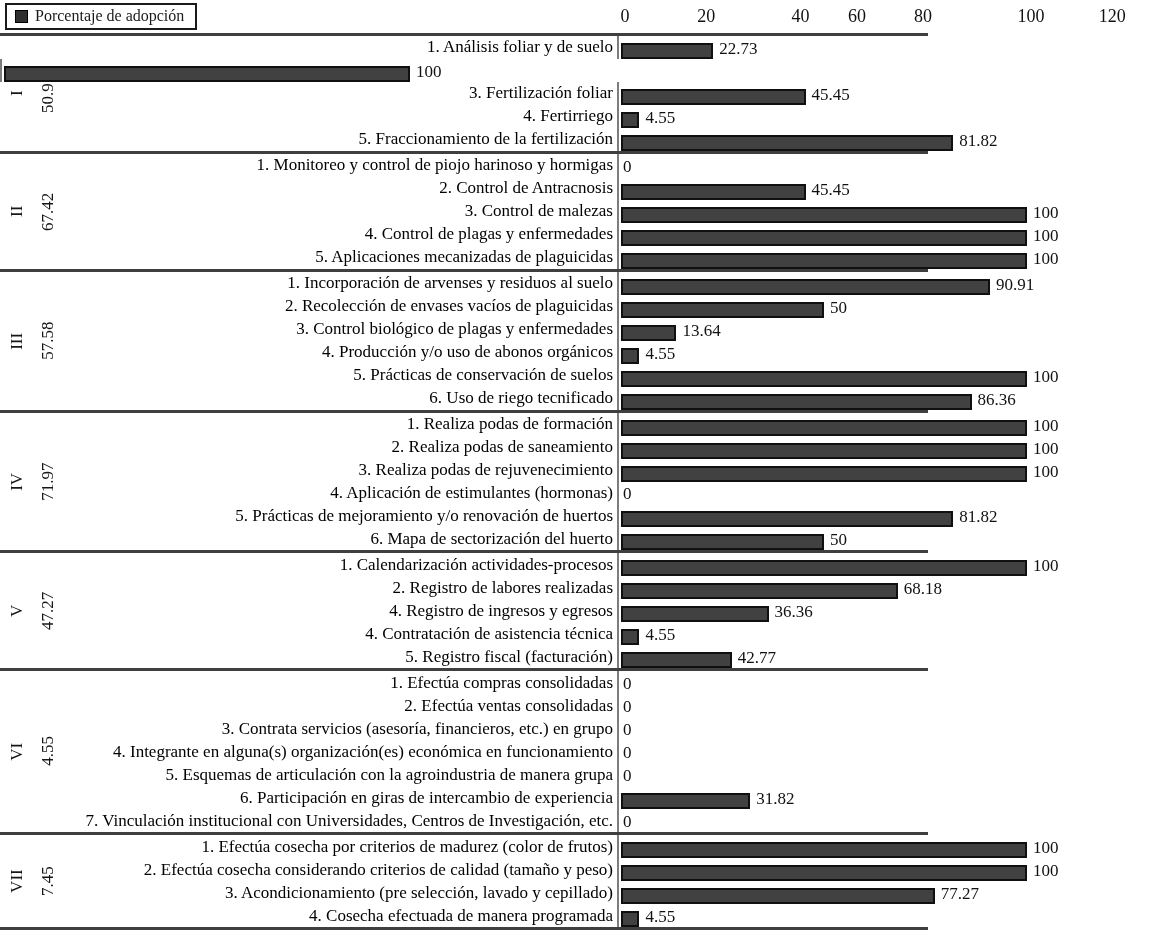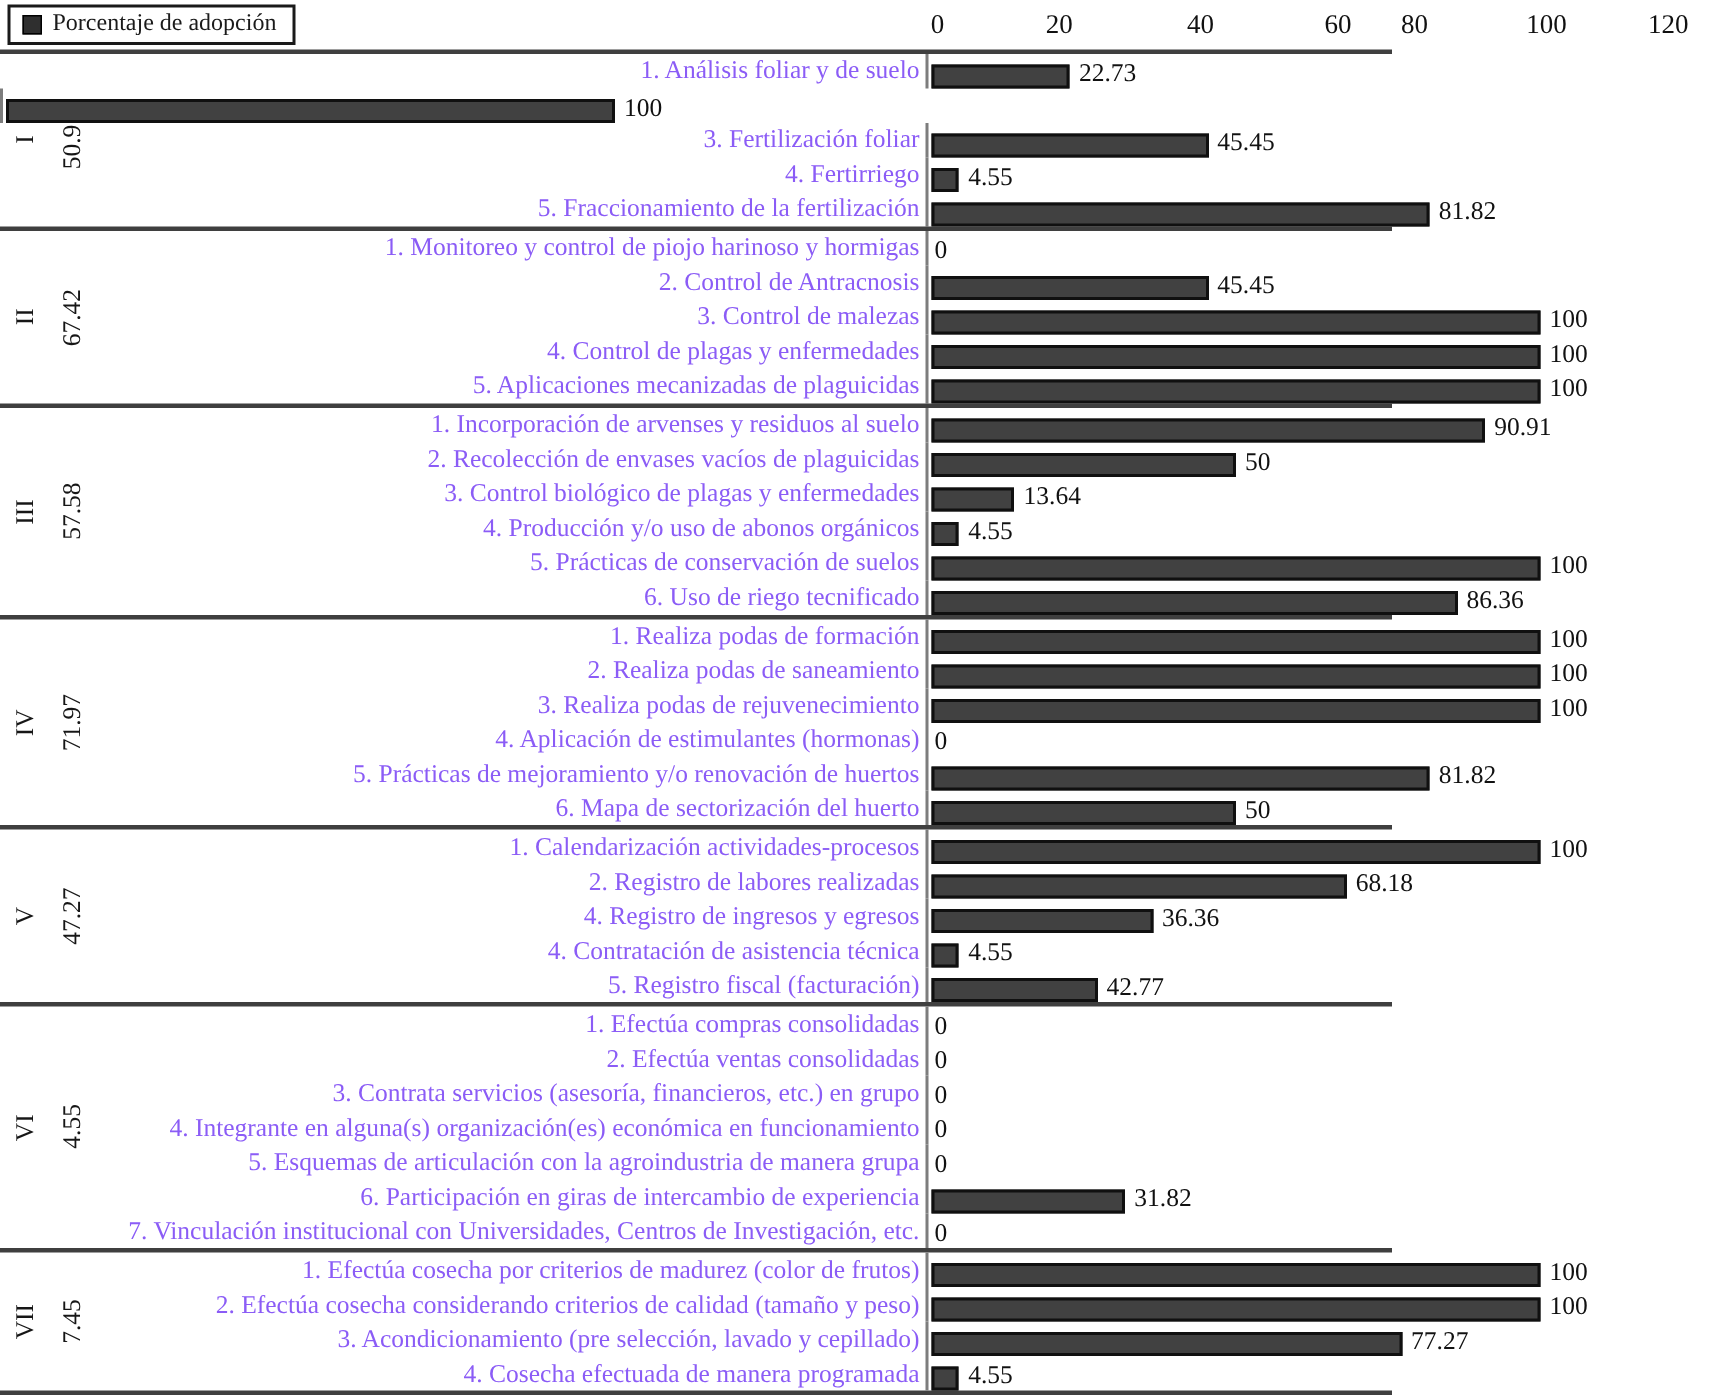--- a/index.html
+++ b/index.html
@@ -43,21 +43,21 @@
   .group {
     position: relative;
     border-top: 3px solid #3f3f3f;
     display: flex; flex-direction: column;
   }
   .row { display: flex; flex: 1 1 0; align-items: stretch; }
   .cat-label {
     width: 617px; flex: 0 0 617px;
     display: flex; align-items: center; justify-content: flex-end;
     text-align: right;
-    font-size: 17px; color: #8b5cf6;
+    font-size: 17px; color: #000000;
     padding-right: 4px; box-sizing: border-box;
     white-space: nowrap;
   }
   .bar-cell {
     flex: 1 1 auto;
     border-left: 2px solid #7d7d7d;
     display: flex; align-items: flex-end;
     position: relative;
   }
   .bar {
@@ -87,22 +87,22 @@
 
   <div class="legend">
     <span class="legend-swatch"></span>
     <span>Porcentaje de adopción</span>
   </div>
 
   <div class="axis-ticks">
       <span class="tick-label" style="left: 603px;">0</span>
       <span class="tick-label" style="left: 684.2px;">20</span>
       <span class="tick-label" style="left: 765.4px; text-align: right;">40</span>
-      <span class="tick-label" style="left: 870px;">60</span>
-      <span class="tick-label" style="left: 921px;">80</span>
+      <span class="tick-label" style="left: 835px;">60</span>
+      <span class="tick-label" style="left: 901px;">80</span>
       <span class="tick-label" style="left: 1009px;">100</span>
       <span class="tick-label" style="left: 1090.2px;">120</span>
     </div>
 
   <div class="chart-body">
       <div class="group" style="flex-grow: 5; flex-basis: 0px;">
         <div class="side-label side-roman">I</div>
         <div class="side-label side-mean">50.91</div>
         <div class="row">
           <div class="cat-label">1. Análisis foliar y de suelo</div>

